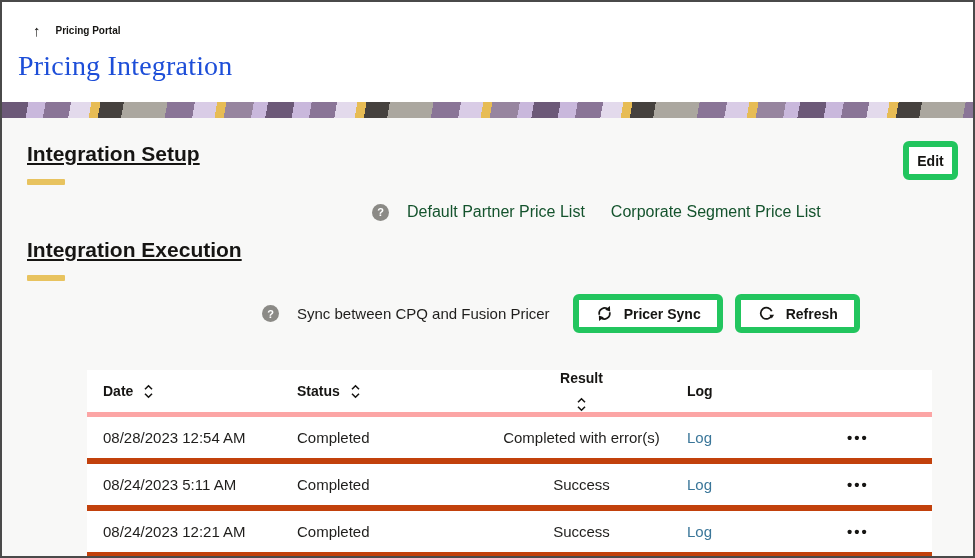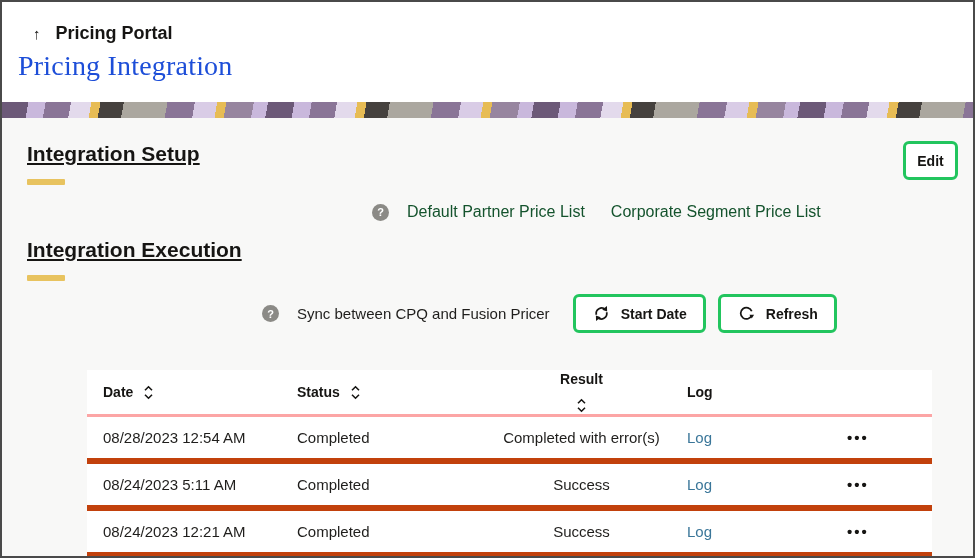--- a/index.html
+++ b/index.html
@@ -16,21 +16,21 @@
   }
 
   
   .top-header { height: 100px; background: #ffffff; position: relative; }
   .breadcrumb-row {
     position: absolute; top: 21px; left: 31px;
     display: flex; align-items: center; gap: 15px;
     cursor: pointer;
   }
   .up-arrow { font-size: 15px; font-weight: 700; color: #161513; line-height: 1; }
-  .breadcrumb-label { font-size: 18px; font-weight: 700; color: #161513; }
+  .breadcrumb-label { font-size: 10px; font-weight: 700; color: #161513; }
   .page-title {
     position: absolute; top: 48px; left: 16px;
     font-family: "Liberation Serif", serif;
     font-size: 28px; font-weight: 400; color: #1d4ed8;
     letter-spacing: 0.2px;
   }
 
   
   .banner-strip {
     height: 16px; width: 100%;
@@ -59,21 +59,21 @@
 
   .section-heading { font-size: 21px; font-weight: 700; color: #161513; text-decoration: underline; }
   .gold-bar { width: 38px; height: 6px; background: #e8c35f; border-radius: 1px; margin-top: 13px; }
 
   .setup-heading-block { position: absolute; top: 24px; left: 25px; }
   .exec-heading-block  { position: absolute; top: 120px; left: 25px; }
 
   .btn {
     display: inline-flex; align-items: center; justify-content: center; gap: 10px;
     background: #ffffff;
-    border: 3px solid #22c55e;
+    border: 6px solid #22c55e;
     border-radius: 6px;
     height: 39px;
     padding: 0 16px;
     font-family: "Liberation Sans", sans-serif;
     font-size: 14px; font-weight: 700; color: #161513;
     cursor: pointer;
   }
   .edit-btn { position: absolute; top: 23px; right: 15px; width: 55px; }
 
   .fields-row {
@@ -99,21 +99,21 @@
   .start-sync-btn { margin-left: 23px; }
   .refresh-btn { margin-left: 12px; }
   .btn-icon { display: inline-flex; }
 
   
   .exec-table {
     position: absolute; top: 252px; left: 85px;
     width: 845px; background: #ffffff;
   }
   .t-row { display: flex; align-items: center; height: 47px; border-bottom: 6px solid #c2410c; }
-  .t-header { border-bottom: 3px solid #fca5a5; }
+  .t-header { border-bottom: 5px solid #fca5a5; }
   .t-cell { padding-left: 16px; font-size: 15px; color: #1f1e1c; display: flex; align-items: center; }
   .c-date   { width: 194px; }
   .c-status { width: 195px; }
   .c-result { width: 195px; flex-direction: column; }
   .c-log    { width: 160px; }
   .c-actions{ flex: 1; }
   .t-header .t-cell { font-size: 14px; font-weight: 700; color: #161513; gap: 10px; cursor: pointer; }
   .t-header .c-log { cursor: default; }
   .sort-icon { display: inline-flex; margin-top: 1px; }
   .log-link { color: #3a7699; cursor: pointer; }
@@ -165,21 +165,21 @@
 
       <button class="btn start-sync-btn">
         <span class="btn-icon">
           <svg width="19" height="19" viewBox="0 0 24 24">
             <path d="M5.5 13.5 A 6.8 6.8 0 0 1 17 7.2" fill="none" stroke="#161513" stroke-width="2.2"></path>
             <polygon points="18.9,2.6 19.1,9.6 12.9,7.2" fill="#161513"></polygon>
             <path d="M18.5 10.5 A 6.8 6.8 0 0 1 7 16.8" fill="none" stroke="#161513" stroke-width="2.2"></path>
             <polygon points="5.1,21.4 4.9,14.4 11.1,16.8" fill="#161513"></polygon>
           </svg>
         </span>
-        <span>Start Date</span>
+        <span>Pricer Sync</span>
       </button>
 
       <button class="btn refresh-btn">
         <span class="btn-icon">
           <svg width="19" height="19" viewBox="0 0 24 24">
             <path d="M18.6 9.2 A 7.2 7.2 0 1 0 18.6 14.2" fill="none" stroke="#161513" stroke-width="2.2"></path>
             <polygon points="15.7,13.6 21.6,13.6 18.65,18.2" fill="#161513"></polygon>
           </svg>
         </span>
         <span>Refresh</span>

